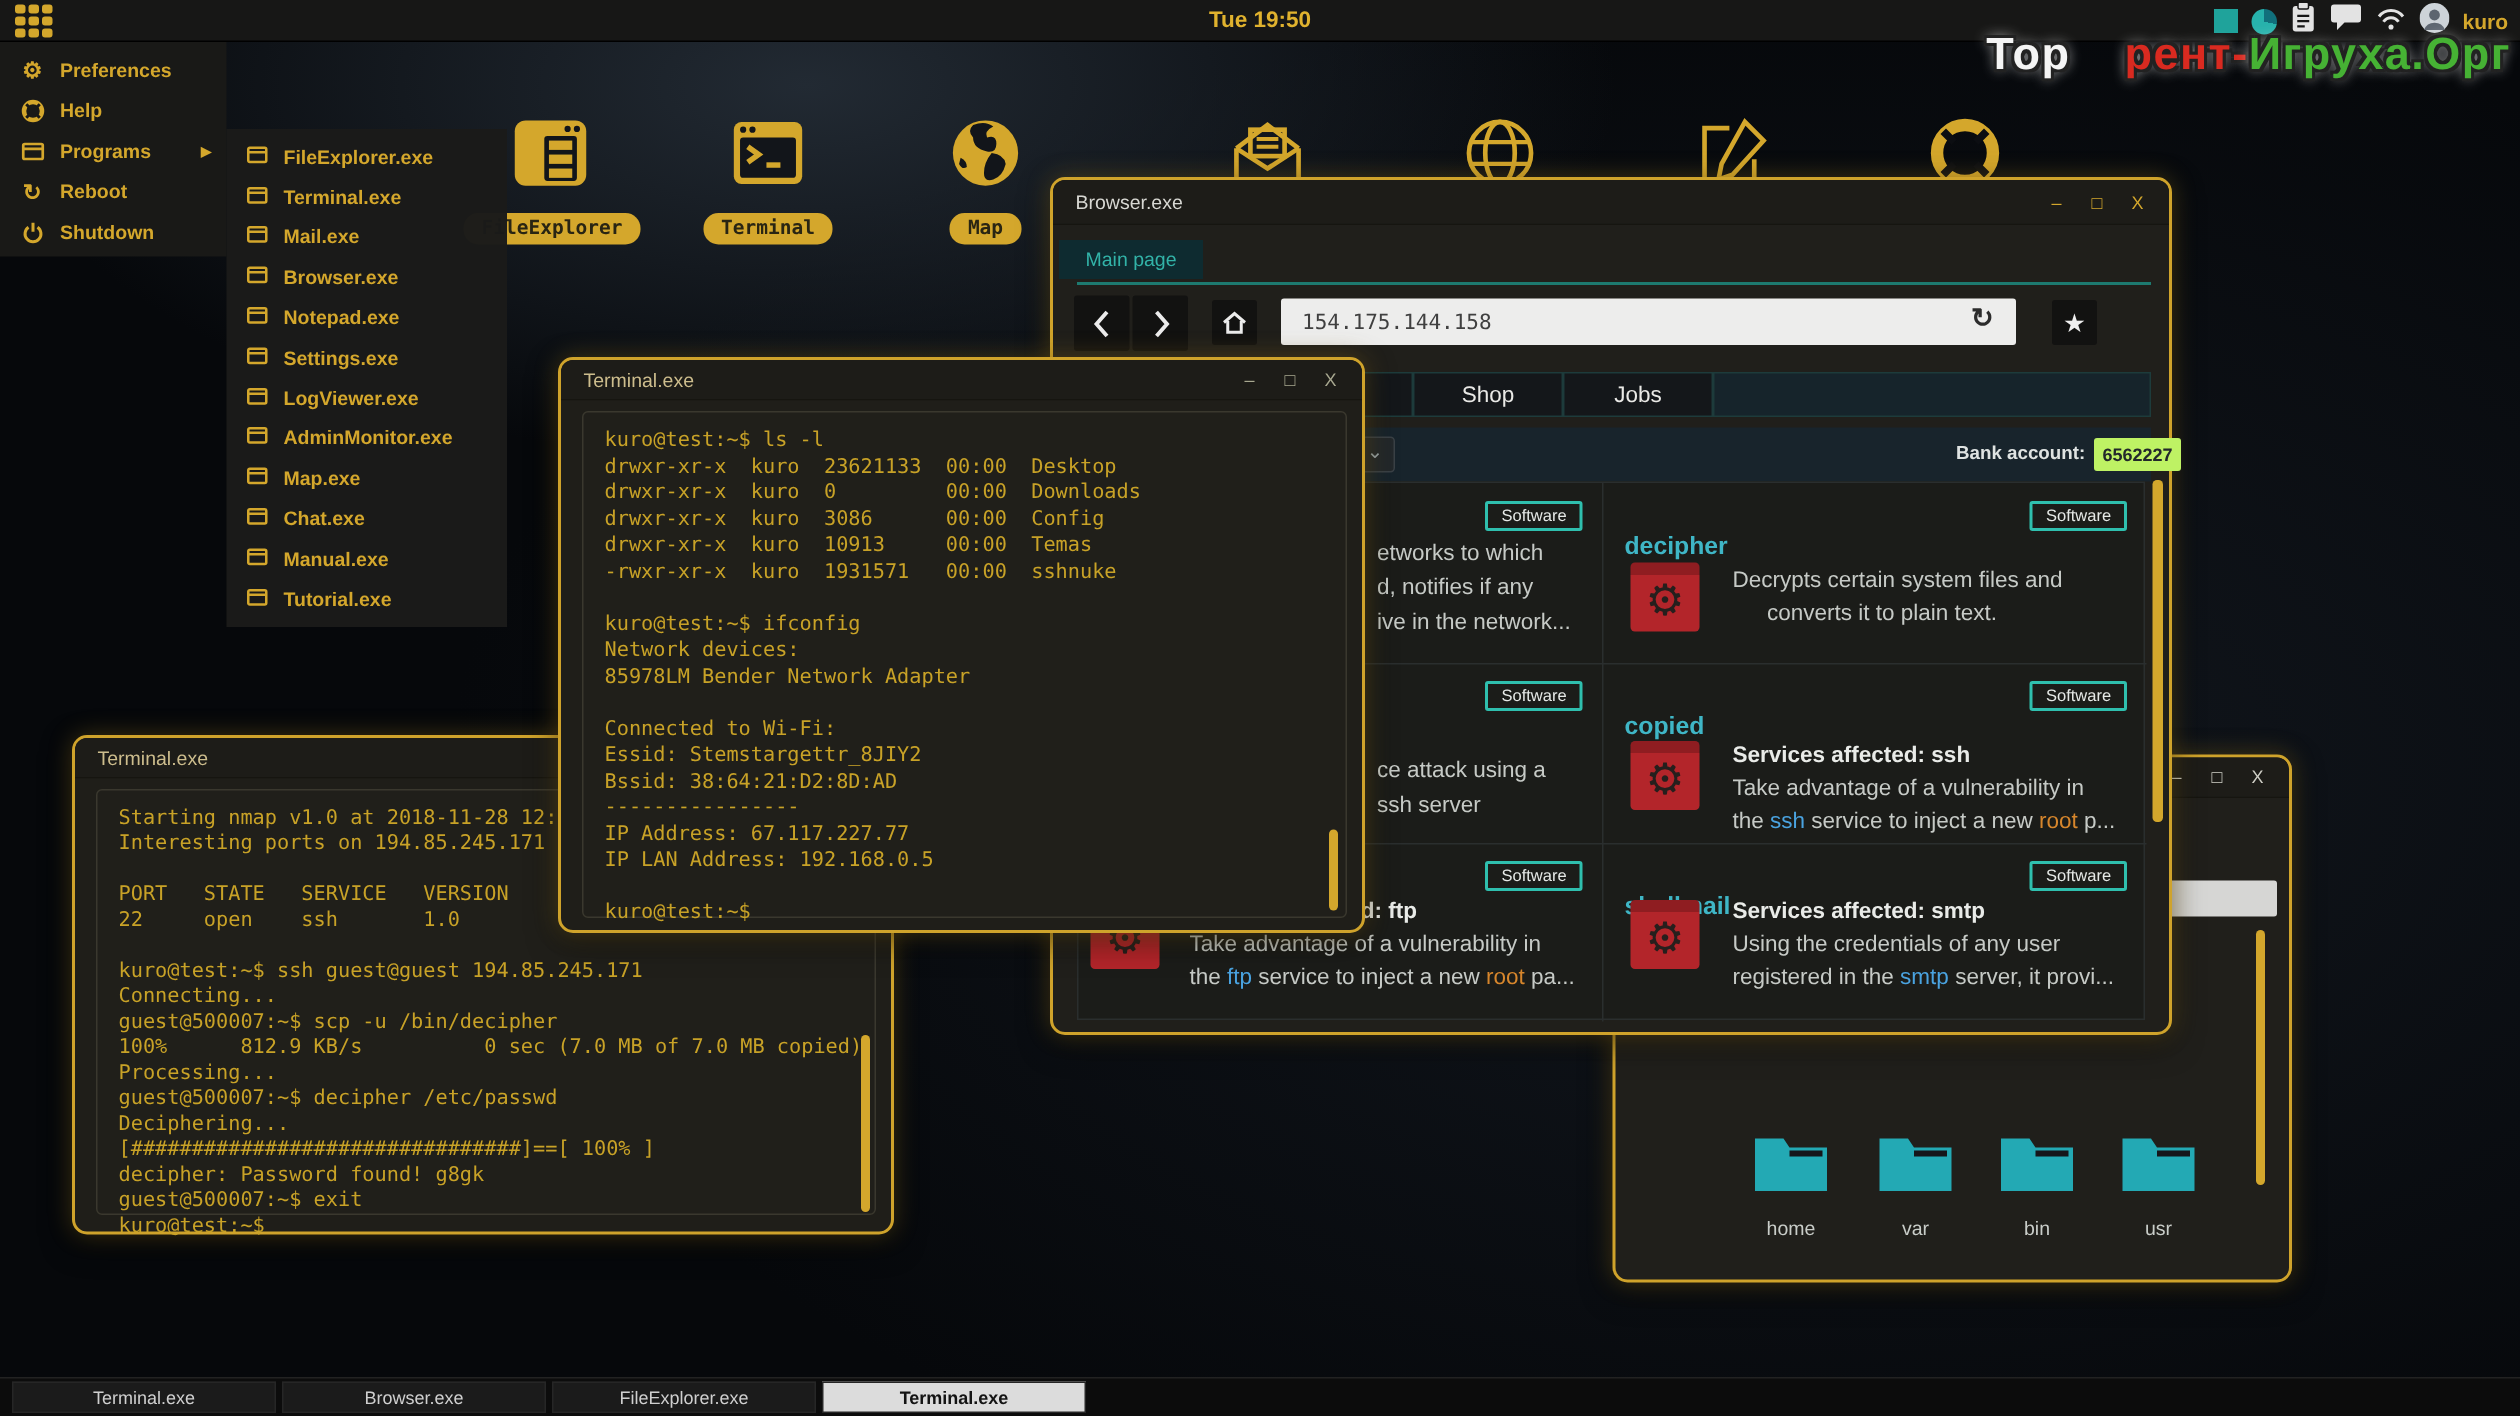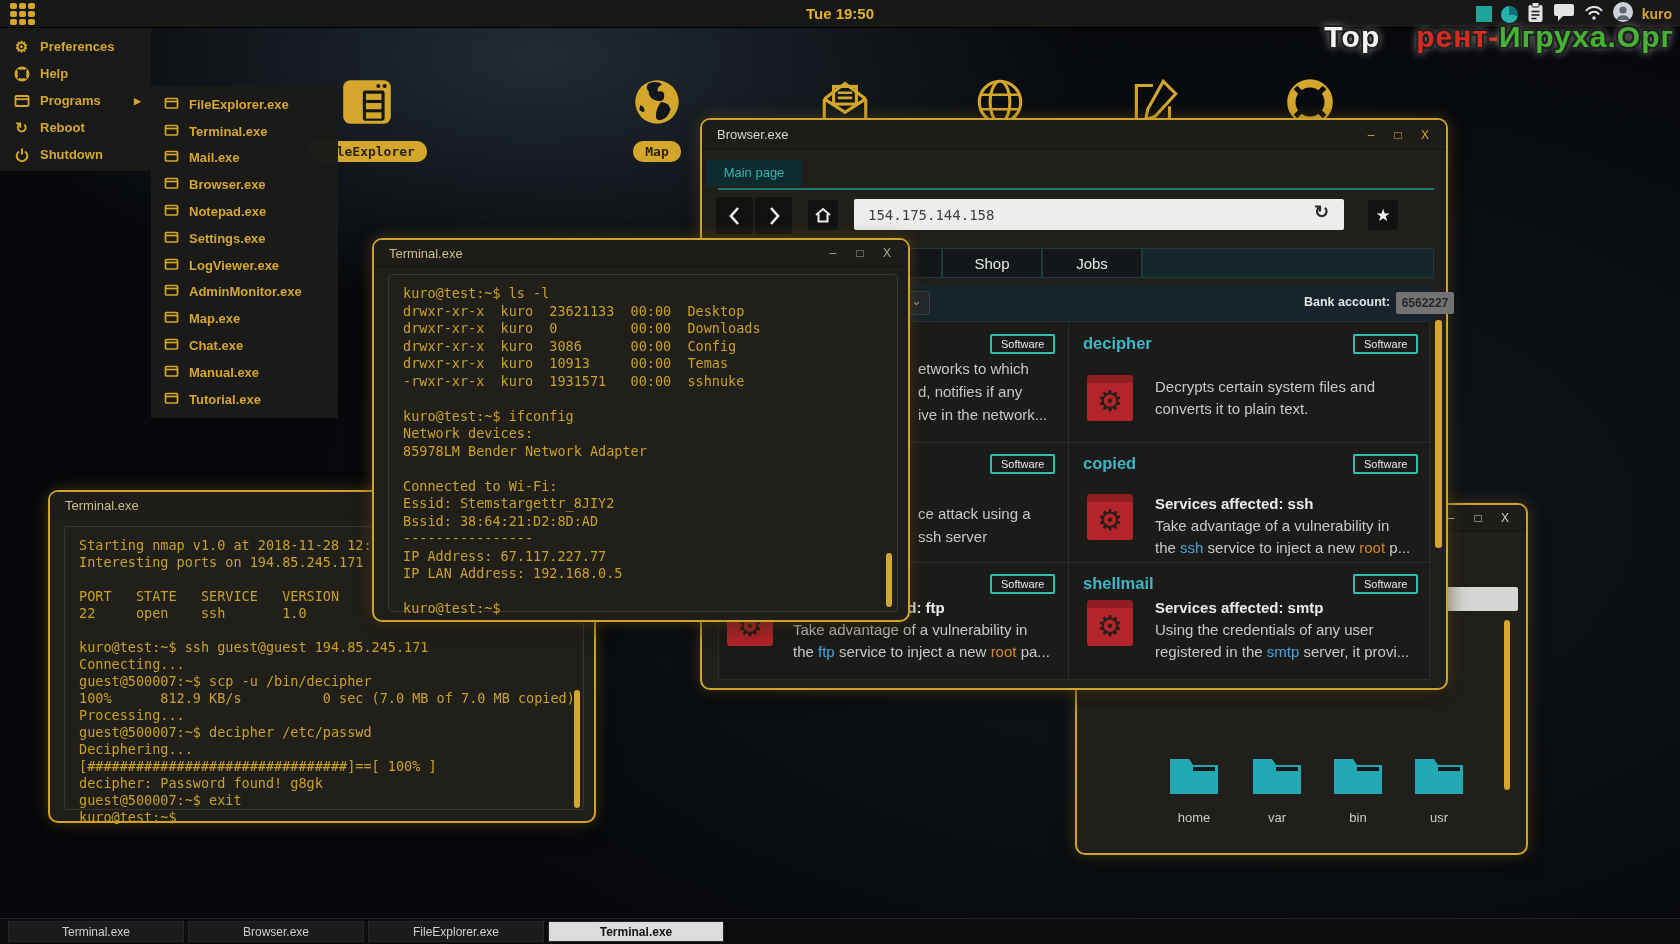--- a/index.html
+++ b/index.html
@@ -49,26 +49,26 @@
   .navbtn { position:absolute; background:#121211; border-radius:2px; display:flex; align-items:center; justify-content:center; cursor:pointer; }
   .urlbar { position:absolute; left:152px; top:79px; width:490px; height:31px; background:#ededec; border:none; border-radius:2px; color:#404040; font-family:"DejaVu Sans Mono", monospace; font-size:14px; padding:0 36px 0 14px; }
   .refresh { position:absolute; left:612px; top:81px; font-size:18px; font-weight:bold; color:#2c2c2c; cursor:pointer; }
   .star { color:#f0f0f0; font-size:17px; }
   .ptab { position:absolute; top:128px; width:100px; height:30px; line-height:30px; text-align:center; color:#e9e9e6; font-size:15px; background:#14171a; border:1px solid #1d3b3b; cursor:pointer; }
   .ptab-rest { position:absolute; top:128px; left:440px; width:292px; height:30px; background:#16242b; border:1px solid #1d3b3b; }
   .bankbg { position:absolute; left:16px; top:165px; width:716px; height:36px; background:#18242c; }
   .bankdd { position:absolute; left:140px; top:171px; width:88px; height:24px; background:#23282b; border:1px solid #3a4146; border-radius:3px; color:#9aa6aa; cursor:pointer; }
   .bankdd span { position:absolute; right:7px; top:1px; font-size:13px; }
   .bank-label { position:absolute; left:602px; top:175px; color:#dfe3e2; font-size:12.5px; font-weight:bold;text-align:right; }
-  .bank-value { position:absolute; left:694px; top:172px; width:58px; height:22px; line-height:22px; background:#737373; color:#23282b; font-size:12px; font-weight:bold; text-align:center; border-radius:2px; }
+  .bank-value { position:absolute; left:694px; top:172px; width:58px; height:22px; line-height:22px; background:#bef264; color:#23282b; font-size:12px; font-weight:bold; text-align:center; border-radius:2px; }
   .grid { position:absolute; left:16px; top:201px; width:712px; height:359px; background:#1b1c19; border:1px solid #2a2e2e; }
   .vline { position:absolute; left:349px; top:0; width:1px; height:359px; background:#2a2e2e; }
   .hline { position:absolute; left:0; width:712px; height:1px; background:#2a2e2e; }
   .badge { position:absolute; border:2px solid #2fbfae; border-radius:2px; color:#e6e9e7; font-size:11px; padding:2px 9px; }
-  .ctitle { position:absolute; color:#3fb6c6; font-size:16.5px; font-weight:bold; cursor:pointer; }
+  .ctitle { position:absolute; color:#3fb6c6; font-size:16.5px; font-weight:bold; cursor:pointer;margin-top:21px; }
   .appicon { position:absolute; width:46px; height:46px; border-radius:3px; background:linear-gradient(#8f1d21 0 8px, #b3252a 8px); text-align:center; }
   .appicon span { color:#261f1d; font-size:29px; line-height:52px; }
   .desc { position:absolute; color:#c6cac6; font-size:15px; }
   .desc.b { color:#e9ebe8; font-weight:bold; }
   .lnk { color:#4aa3e0; } .rt { color:#d7862c; }
   
   .exp-input { position:absolute; left:115px; top:82px; width:326px; height:24px; background:#d6d6d4; border:none; border-radius:2px; }
   .folder { position:absolute; width:84px; text-align:center; cursor:pointer; }
   .folder .flabel { display:block; margin-top:10px; color:#c9cdc9; font-size:13px; }
   
@@ -128,20 +128,31 @@
           <rect x="5" y="7" width="46" height="42" rx="7" fill="#d4a72c"></rect>
           <circle cx="39" cy="12.5" r="2" fill="#12151a"></circle>
           <circle cx="45" cy="12.5" r="2" fill="#12151a"></circle>
           <rect x="24" y="17" width="21" height="29" rx="2" fill="#12151a"></rect>
           <rect x="27" y="20" width="15" height="6" fill="#d4a72c"></rect>
           <rect x="27" y="29" width="15" height="6" fill="#d4a72c"></rect>
           <rect x="27" y="38" width="15" height="6" fill="#d4a72c"></rect>
         </svg></span>
     <br><span class="pill">FileExplorer</span>
   </div>
+  <div class="dicon" style="left:512px">
+    <span><svg width="58" height="58" viewBox="0 0 56 56">
+          <rect x="6" y="8" width="44" height="40" rx="5" fill="#d4a72c"></rect>
+          <circle cx="12" cy="13" r="2" fill="#12151a"></circle>
+          <circle cx="18" cy="13" r="2" fill="#12151a"></circle>
+          <rect x="10" y="18" width="36" height="26" rx="2" fill="#12151a"></rect>
+          <path d="M15 24 l7 5 -7 5" stroke="#d4a72c" stroke-width="3.5" fill="none"></path>
+          <rect x="27" y="34" width="9" height="3.5" fill="#d4a72c"></rect>
+        </svg></span>
+    <br><span class="pill">Terminal</span>
+  </div>
   <div class="dicon" style="left:657px">
     <span><svg width="58" height="58" viewBox="0 0 56 56">
           <circle cx="28" cy="28" r="21" fill="#d4a72c"></circle>
           <path d="M20 10 q8 -3 13 1 q-6 3 -4 7 q6 -2 6 4 q0 6 -6 5 q-9 -2 -9 -9 q-4 -4 0 -8z" fill="#12151a"></path>
           <path d="M32 28 q8 1 9 7 q-2 8 -8 10 q-6 2 -6 -4 q0 -7 5 -13z" fill="#12151a"></path>
           <path d="M12 31 q4 2 4 6 q-3 2 -5 -2z" fill="#12151a"></path>
         </svg></span>
     <br><span class="pill">Map</span>
   </div>
   <div class="dicon" style="left:845px">
@@ -266,21 +277,21 @@
 
       <div class="badge" style="left:271px; top:12px">Software</div>
       <div class="desc" style="left:199px; top:38px">etworks to which</div>
       <div class="desc" style="left:199px; top:61px">d, notifies if any</div>
       <div class="desc" style="left:199px; top:84px">ive in the network...</div>
 
       <div class="ctitle" style="left:364px; top:12px">decipher</div>
       <div class="badge" style="left:634px; top:12px">Software</div>
       <div class="appicon" style="left:368px; top:53px"><span>⚙</span></div>
       <div class="desc" style="left:436px; top:56px">Decrypts certain system files and</div>
-      <div class="desc" style="left:436px; top:78px">converts it to plain text.</div>
+      <div class="desc" style="left:459px; top:78px">converts it to plain text.</div>
 
       <div class="badge" style="left:271px; top:132px">Software</div>
       <div class="desc" style="left:199px; top:183px">ce attack using a</div>
       <div class="desc" style="left:199px; top:206px">ssh server</div>
 
       <div class="ctitle" style="left:364px; top:132px">copied</div>
       <div class="badge" style="left:634px; top:132px">Software</div>
       <div class="appicon" style="left:368px; top:172px"><span>⚙</span></div>
       <div class="desc b" style="left:436px; top:173px">Services affected: ssh</div>
       <div class="desc" style="left:436px; top:195px">Take advantage of a vulnerability in</div>

